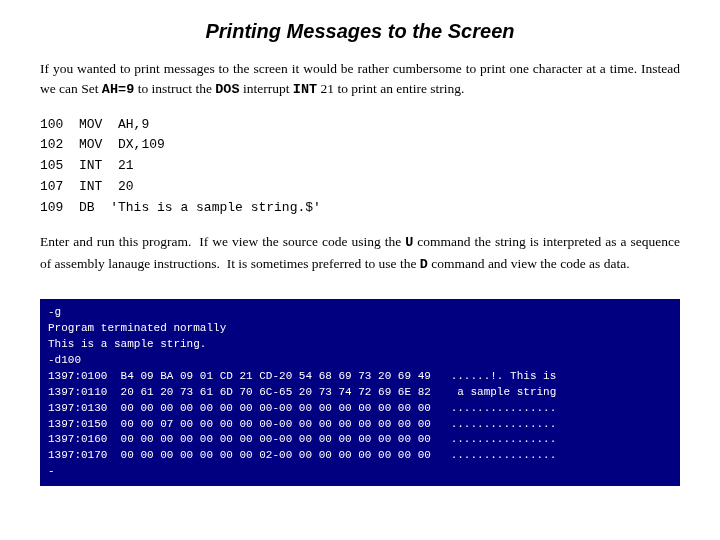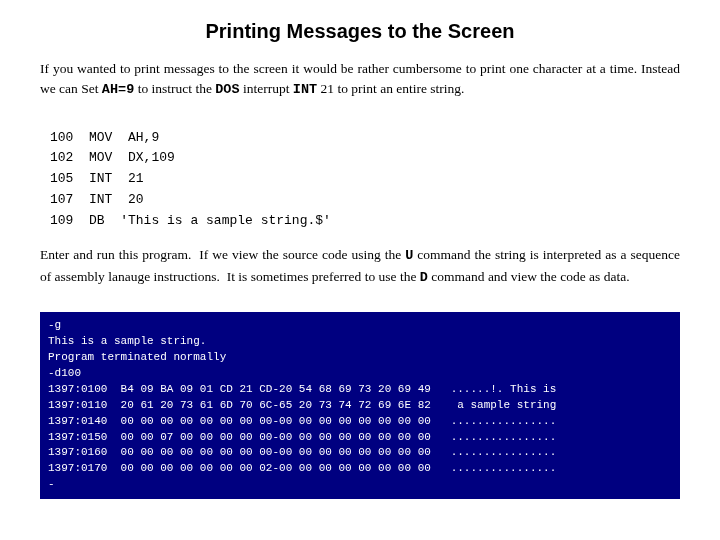--- a/index.html
+++ b/index.html
@@ -22,42 +22,42 @@
       height: 540px;
       padding: 20px 40px;
     }
 
     .title {
       text-align: center;
       font-size: 20px;
       font-weight: bold;
       font-family: Arial, sans-serif;
       margin-bottom: 16px;
+      font-style: italic;
     }
 
     .intro-text {
       font-family: Times New Roman, serif;
       font-size: 13.5px;
       line-height: 1.5;
-      margin-bottom: 27px;
+      margin-bottom: 14px;
       text-align: justify;
     }
 
     .intro-text .mono {
       font-family: 'Courier New', monospace;
       font-weight: bold;
     }
 
     .code-block {
       font-family: 'Courier New', monospace;
       font-size: 13px;
       line-height: 1.6;
       margin-bottom: 14px;
       white-space: pre;
-      margin-left: 10px;
     }
 
     .body-text {
       font-family: Times New Roman, serif;
       font-size: 13.5px;
       line-height: 1.5;
       margin-bottom: 24px;
       text-align: justify;
     }
 
@@ -100,25 +100,25 @@
 109  DB  'This is a sample string.$'</div>
 
   <p class="body-text">
     Enter and run this program.&nbsp; If we view the source code using the <span class="mono">U</span> command the string is
     interpreted as a sequence of assembly lanauge instructions.&nbsp; It is sometimes preferred to use the <span class="mono">D</span>
     command and view the code as data.
   </p>
 
   <div class="terminal">
     <div class="terminal-line">-g</div>
+    <div class="terminal-line">Program terminated normally</div>
     <div class="terminal-line">This is a sample string.</div>
-    <div class="terminal-line">Program terminated normally</div>
     <div class="terminal-line">-d100</div>
     <div class="terminal-line">1397:0100  B4 09 BA 09 01 CD 21 CD-20 54 68 69 73 20 69 49   ......!. This is</div>
     <div class="terminal-line">1397:0110  20 61 20 73 61 6D 70 6C-65 20 73 74 72 69 6E 82    a sample string</div>
-    <div class="terminal-line">1397:0140  00 00 00 00 00 00 00 00-00 00 00 00 00 00 00 00   ................</div>
+    <div class="terminal-line">1397:0130  00 00 00 00 00 00 00 00-00 00 00 00 00 00 00 00   ................</div>
     <div class="terminal-line">1397:0150  00 00 07 00 00 00 00 00-00 00 00 00 00 00 00 00   ................</div>
     <div class="terminal-line">1397:0160  00 00 00 00 00 00 00 00-00 00 00 00 00 00 00 00   ................</div>
     <div class="terminal-line">1397:0170  00 00 00 00 00 00 00 02-00 00 00 00 00 00 00 00   ................</div>
     <div class="terminal-line">-</div>
   </div>
 
 </div>
 
 </body></html>

